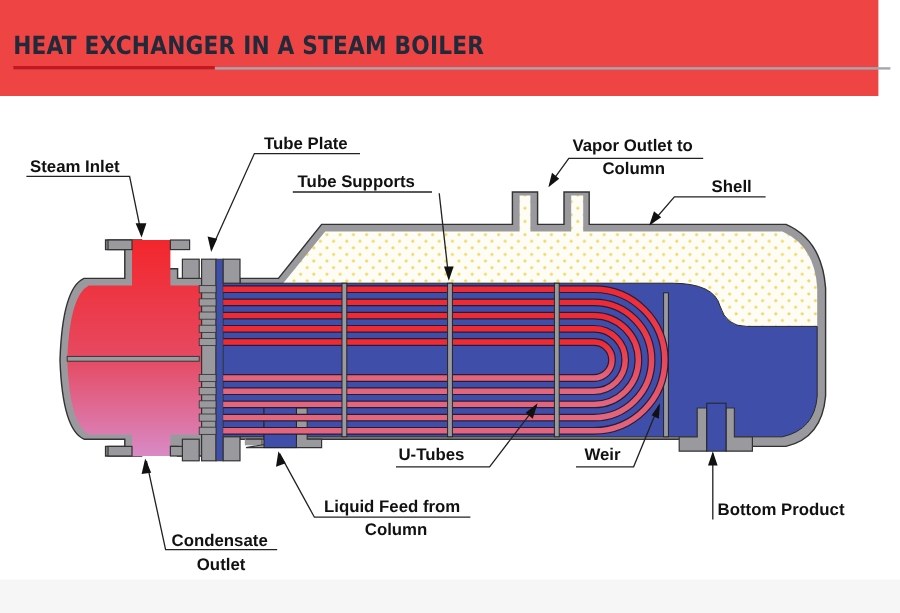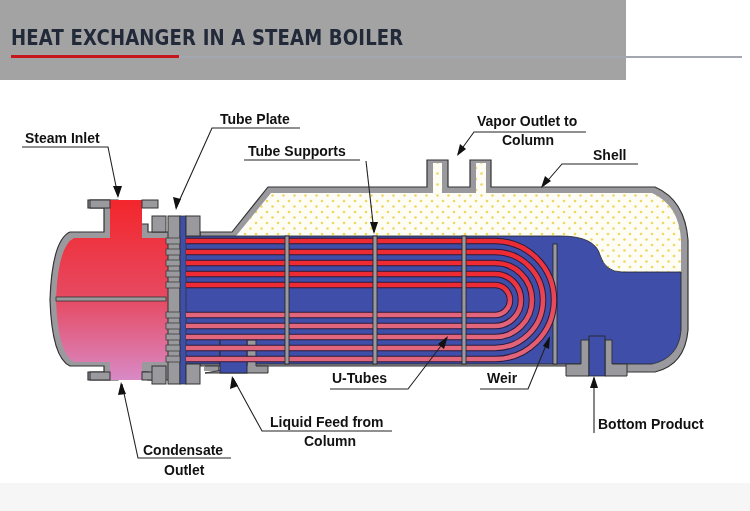--- a/index.html
+++ b/index.html
@@ -1,17 +1,17 @@
 <!DOCTYPE html>
 <html><head>
 <meta charset="utf-8">
 <style>
   html,body{margin:0;padding:0;background:#ffffff;}
   body{width:750px;height:511px;position:relative;overflow:hidden;font-family:"Liberation Sans",sans-serif;}
-  .header{position:absolute;left:0;top:0;width:626px;height:80px;background:#a3a3a3;}
+  .header{position:absolute;left:0;top:0;width:732px;height:80px;background:#ef4444;}
   .title{position:absolute;left:11px;top:26px;font-family:"DejaVu Sans",sans-serif;font-weight:bold;font-size:21px;letter-spacing:0.2px;color:#222a3a;transform:scaleX(0.86);transform-origin:left center;white-space:nowrap;}
   .rule-gray{position:absolute;left:11px;top:56px;width:731px;height:2px;background:#a3a8b0;}
   .rule-red{position:absolute;left:11px;top:55px;width:168px;height:3px;background:#c8161d;}
   .footer-band{position:absolute;left:0;top:483px;width:750px;height:28px;background:#f6f6f6;}
   svg.diagram{position:absolute;left:0;top:0;}
   .lbl{font-family:"Liberation Sans",sans-serif;font-weight:bold;font-size:14px;fill:#111;}
 </style>
 </head>
 <body>
 

